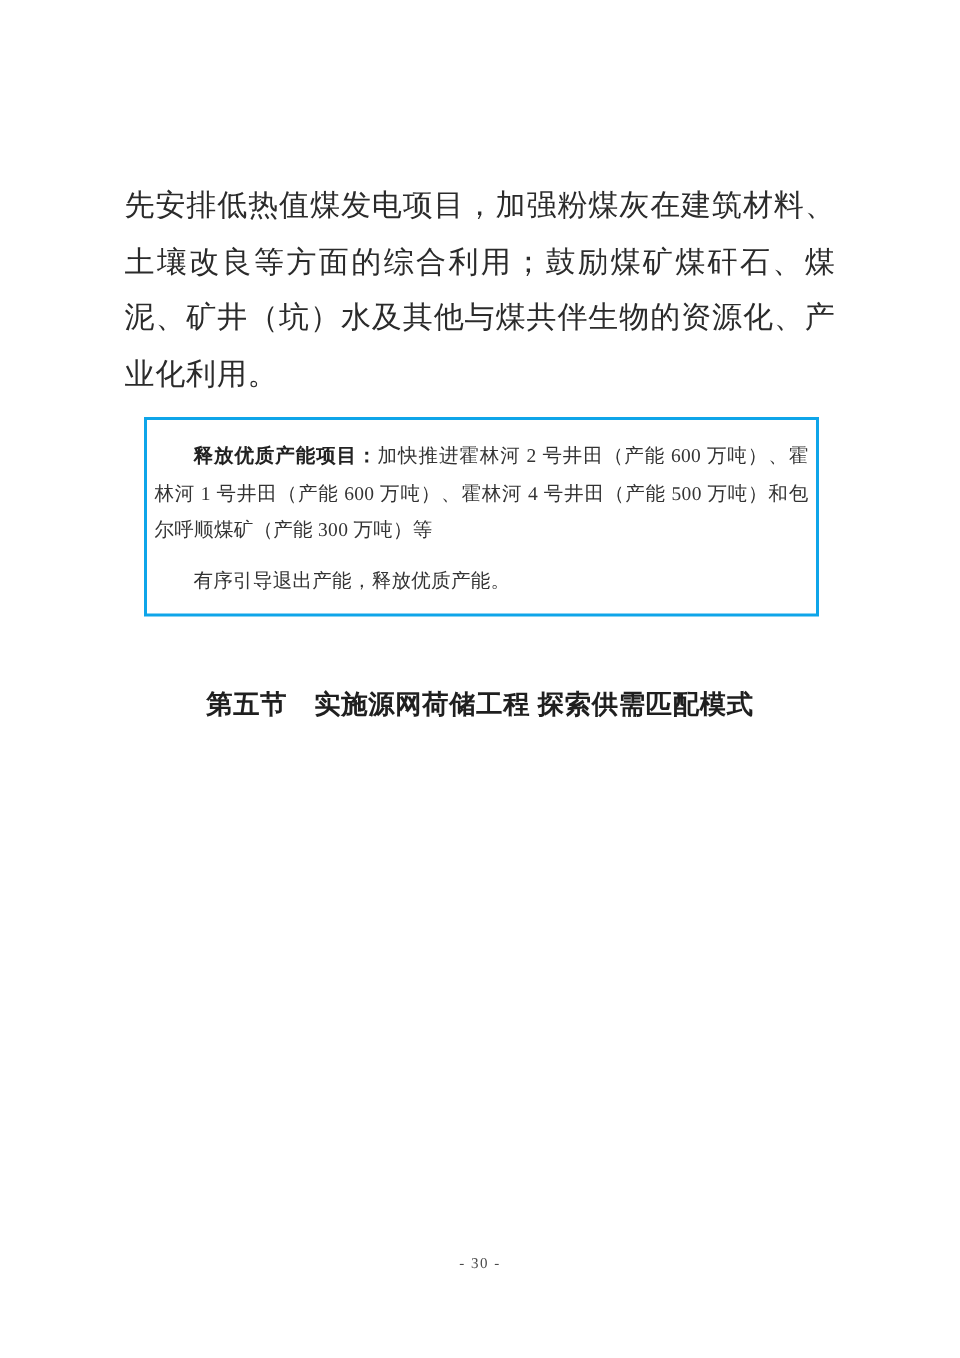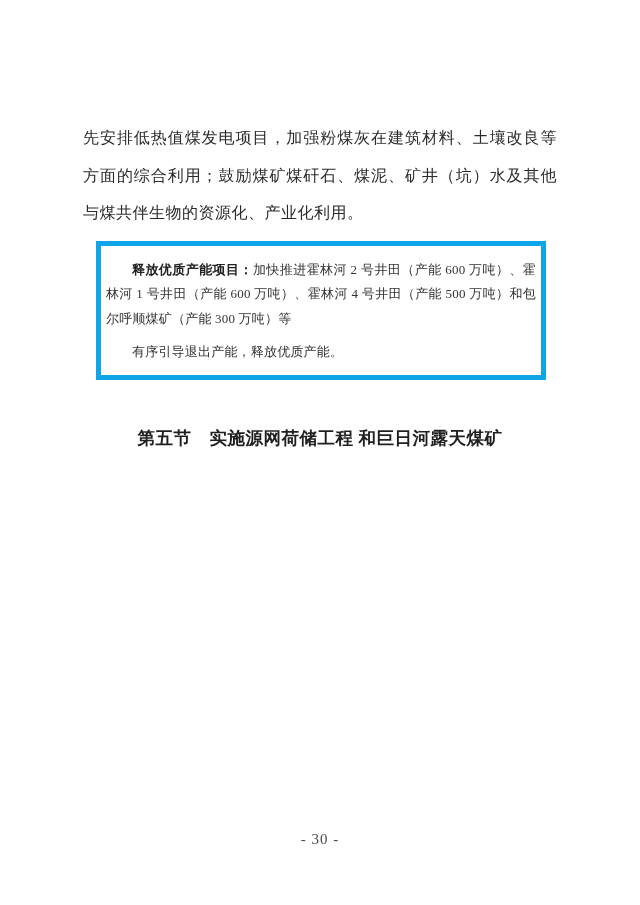--- a/index.html
+++ b/index.html
@@ -15,38 +15,38 @@
     overflow: hidden;
   }
   .content {
     position: absolute;
     left: 83px;
     width: 474px;
     top: 0;
     padding-top: 119px;
   }
   .body-para {
-    font-size: 16px;
+    font-size: 20px;
     line-height: 37.5px;
     text-align: justify;
     letter-spacing: 0.5px;
   }
   .panel-title {
     margin-top: 17px;
     text-align: center;
     font-size: 14.5px;
     font-weight: bold;
     letter-spacing: 0.5px;
     color: #222222;
   }
   .panel {
     margin-top: 9px;
     margin-left: 13px;
     margin-right: 11px;
-    border: 5px solid #0ea5e9;
+    border: 2px solid #0ea5e9;
     padding: 12px 5px 10px 5px;
     font-size: 13px;
     line-height: 24.5px;
     text-align: justify;
     letter-spacing: 0.2px;
     color: #333333;
   }
   .panel p { margin: 9px 0 0 0; text-indent: 2em; }
   .panel p:first-child { margin-top: 0; }
   .panel .lead { font-weight: bold; color: #222222; }
@@ -65,38 +65,38 @@
     text-align: justify;
     text-indent: 2em;
     letter-spacing: 0.5px;
   }
   .footer {
     position: absolute;
     bottom: 57px;
     left: 0;
     width: 100%;
     text-align: center;
-    font-size: 15px;
+    font-size: 10px;
     color: #4a4a4a;
     letter-spacing: 1px;
   }
 </style>
 </head>
 <body>
 
 <div class="page">
   <div class="content">
 
     <p class="body-para">先安排低热值煤发电项目，加强粉煤灰在建筑材料、土壤改良等方面的综合利用；鼓励煤矿煤矸石、煤泥、矿井（坑）水及其他与煤共伴生物的资源化、产业化利用。</p>
 
 
     <div class="panel">
       <p><span class="lead">释放优质产能项目：</span><span>加快推进霍林河 2 号井田（产能 600 万吨）、霍林河 1 号井田（产能 600 万吨）、霍林河 4 号井田（产能 500 万吨）和包尔呼顺煤矿（产能 300 万吨）等</span></p>
       <p><span class="lead"></span><span>有序引导退出产能，释放优质产能。</span></p>
     </div>
 
-    <div class="section-heading">第五节　实施源网荷储工程 和巨日河露天煤矿</div>
+    <div class="section-heading">第五节　实施源网荷储工程 探索供需匹配模式</div>
 
 
   </div>
 
   <div class="footer">- 30 -</div>
 </div>
 
 </body></html>

